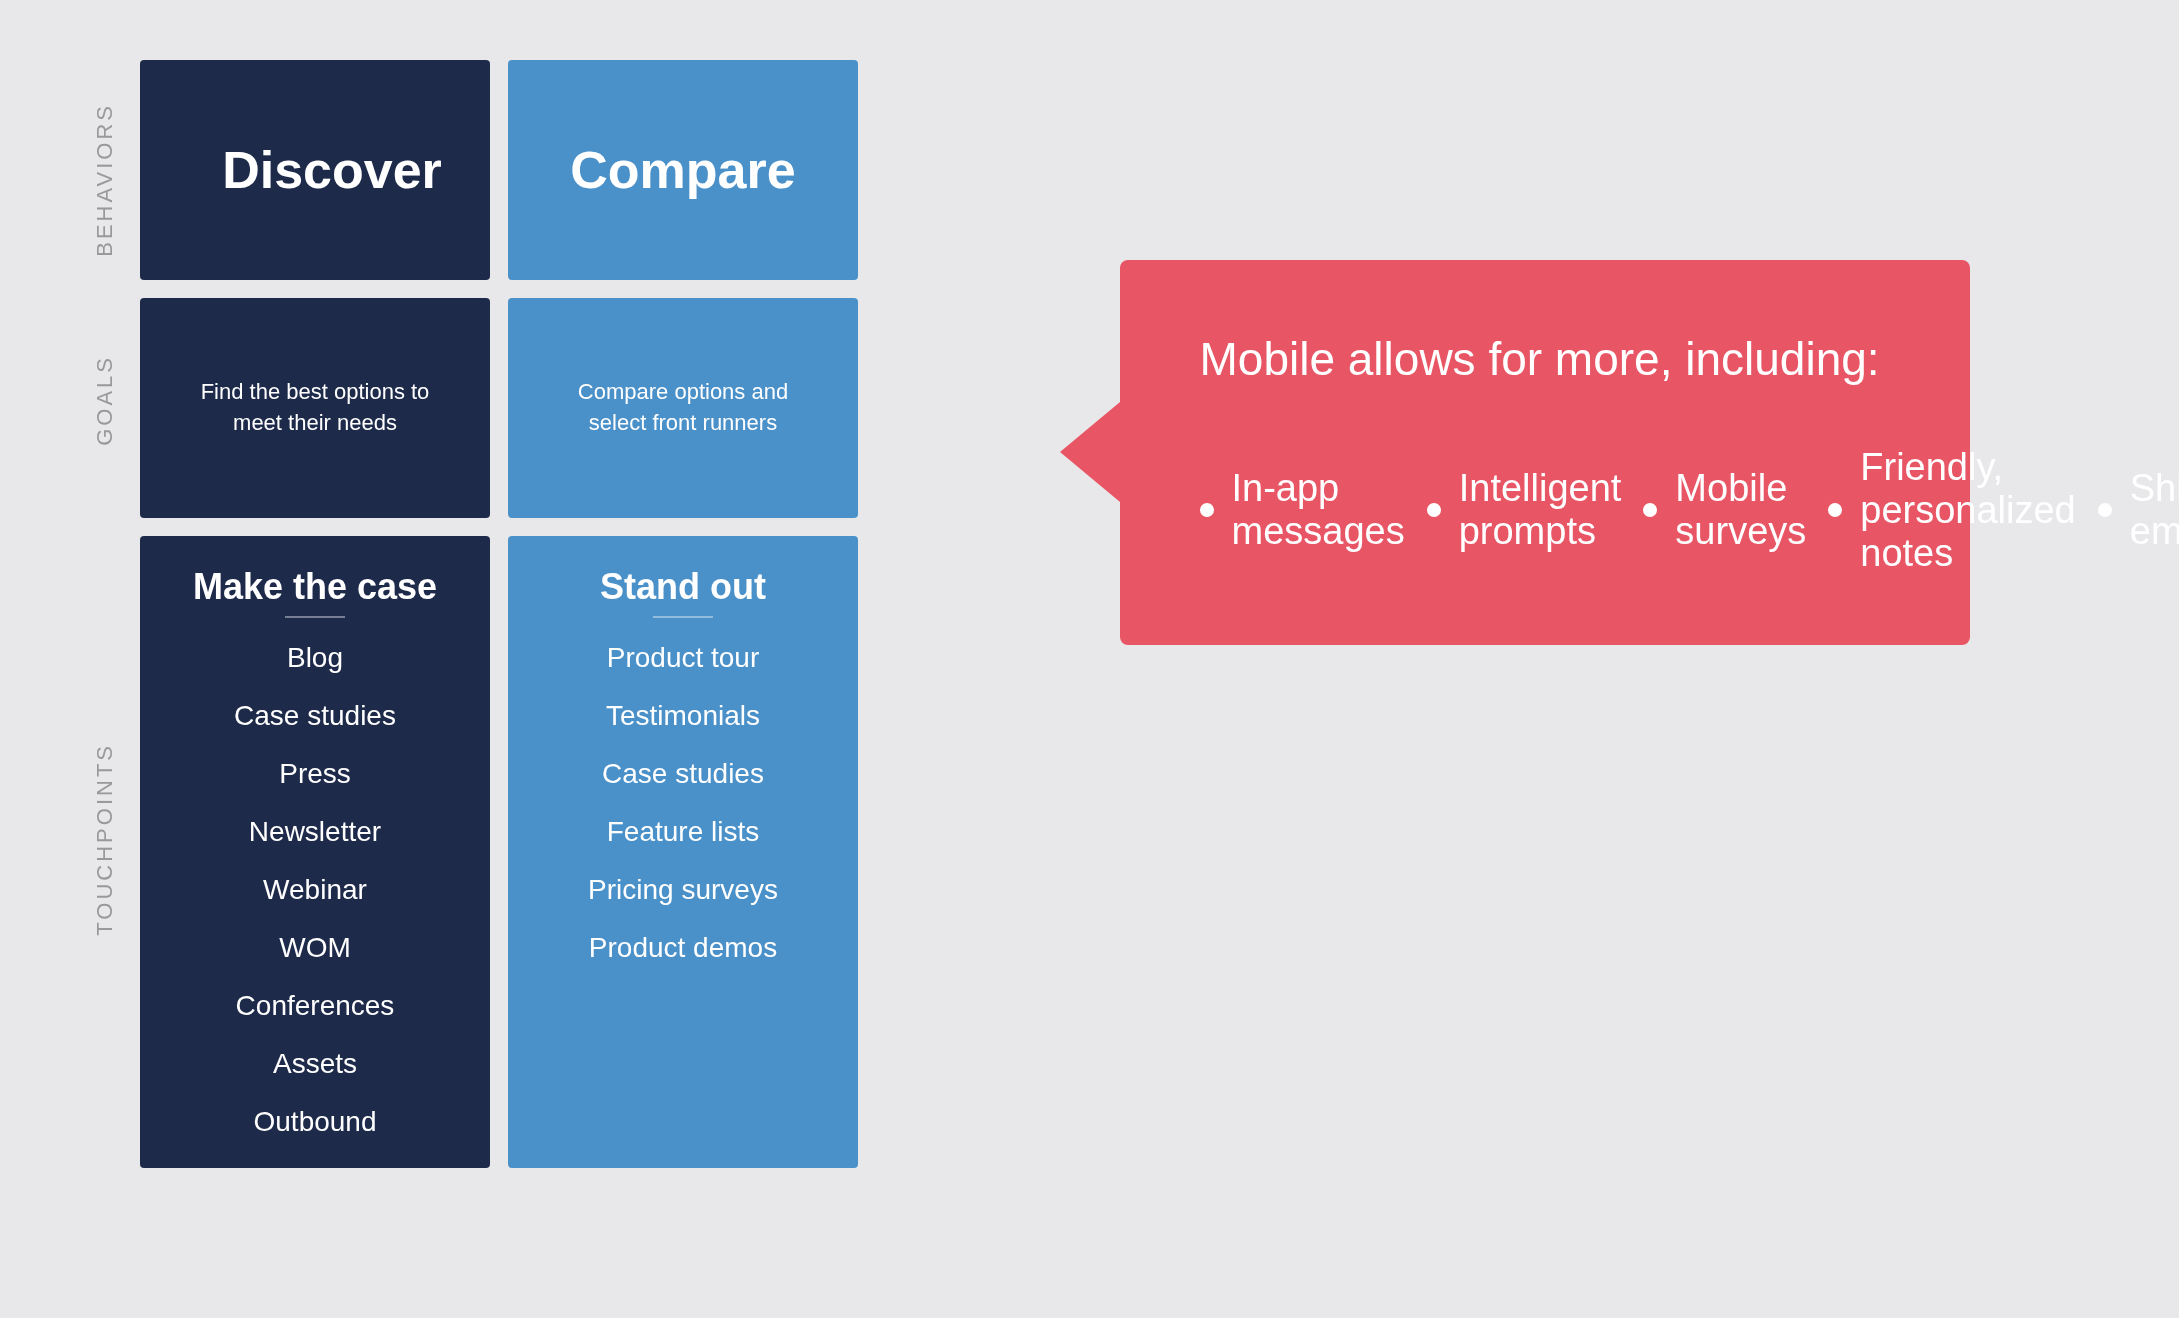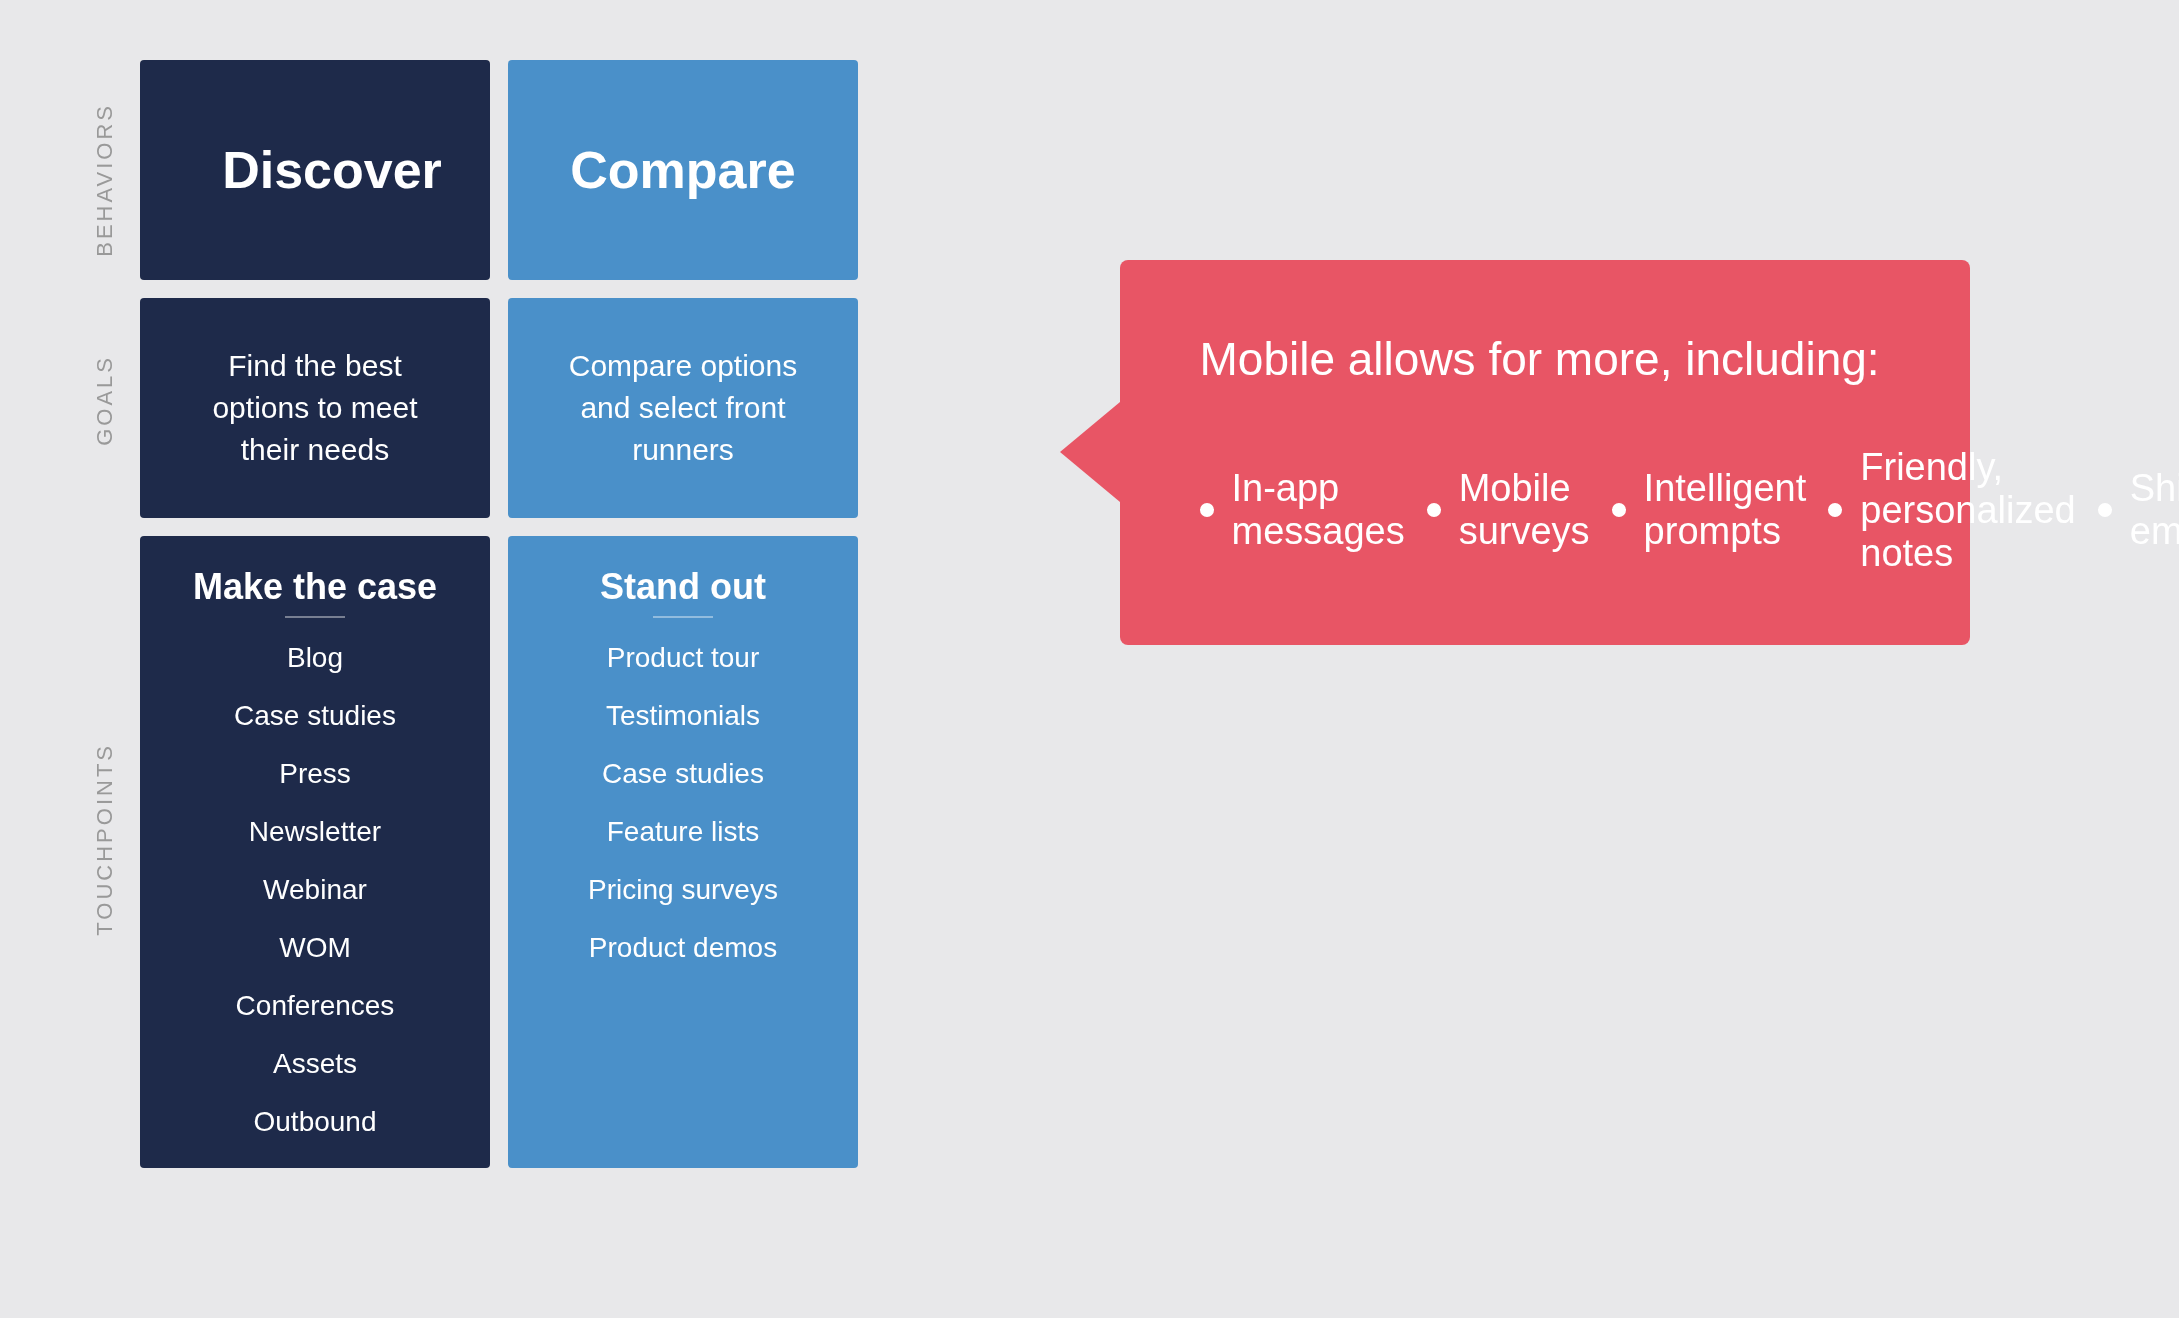--- a/index.html
+++ b/index.html
@@ -90,21 +90,21 @@
       font-weight: 700;
       color: #fff;
     }
 
     .cell-goals {
       height: 220px;
       padding: 30px 40px;
     }
 
     .cell-goals-text {
-      font-size: 30px;
+      font-size: 22px;
       color: #fff;
       line-height: 1.4;
       text-align: center;
     }
 
     .cell-touchpoints {
       flex: 1;
       min-height: 580px;
       padding: 30px 20px;
       flex-direction: column;
@@ -276,25 +276,25 @@
   <div class="callout-section">
     <div class="callout-box">
       <div class="callout-title">Mobile allows for more, including:</div>
       <ul class="callout-list">
         <li>
           <span class="callout-bullet"></span>
           <span>In-app messages</span>
         </li>
         <li>
           <span class="callout-bullet"></span>
+          <span>Intelligent prompts</span>
+        </li>
+        <li>
+          <span class="callout-bullet"></span>
           <span>Mobile surveys</span>
-        </li>
-        <li>
-          <span class="callout-bullet"></span>
-          <span>Intelligent prompts</span>
         </li>
         <li>
           <span class="callout-bullet"></span>
           <span>Friendly, personalized notes</span>
         </li>
         <li>
           <span class="callout-bullet"></span>
           <span>Shifts in emotion</span>
         </li>
       </ul>

